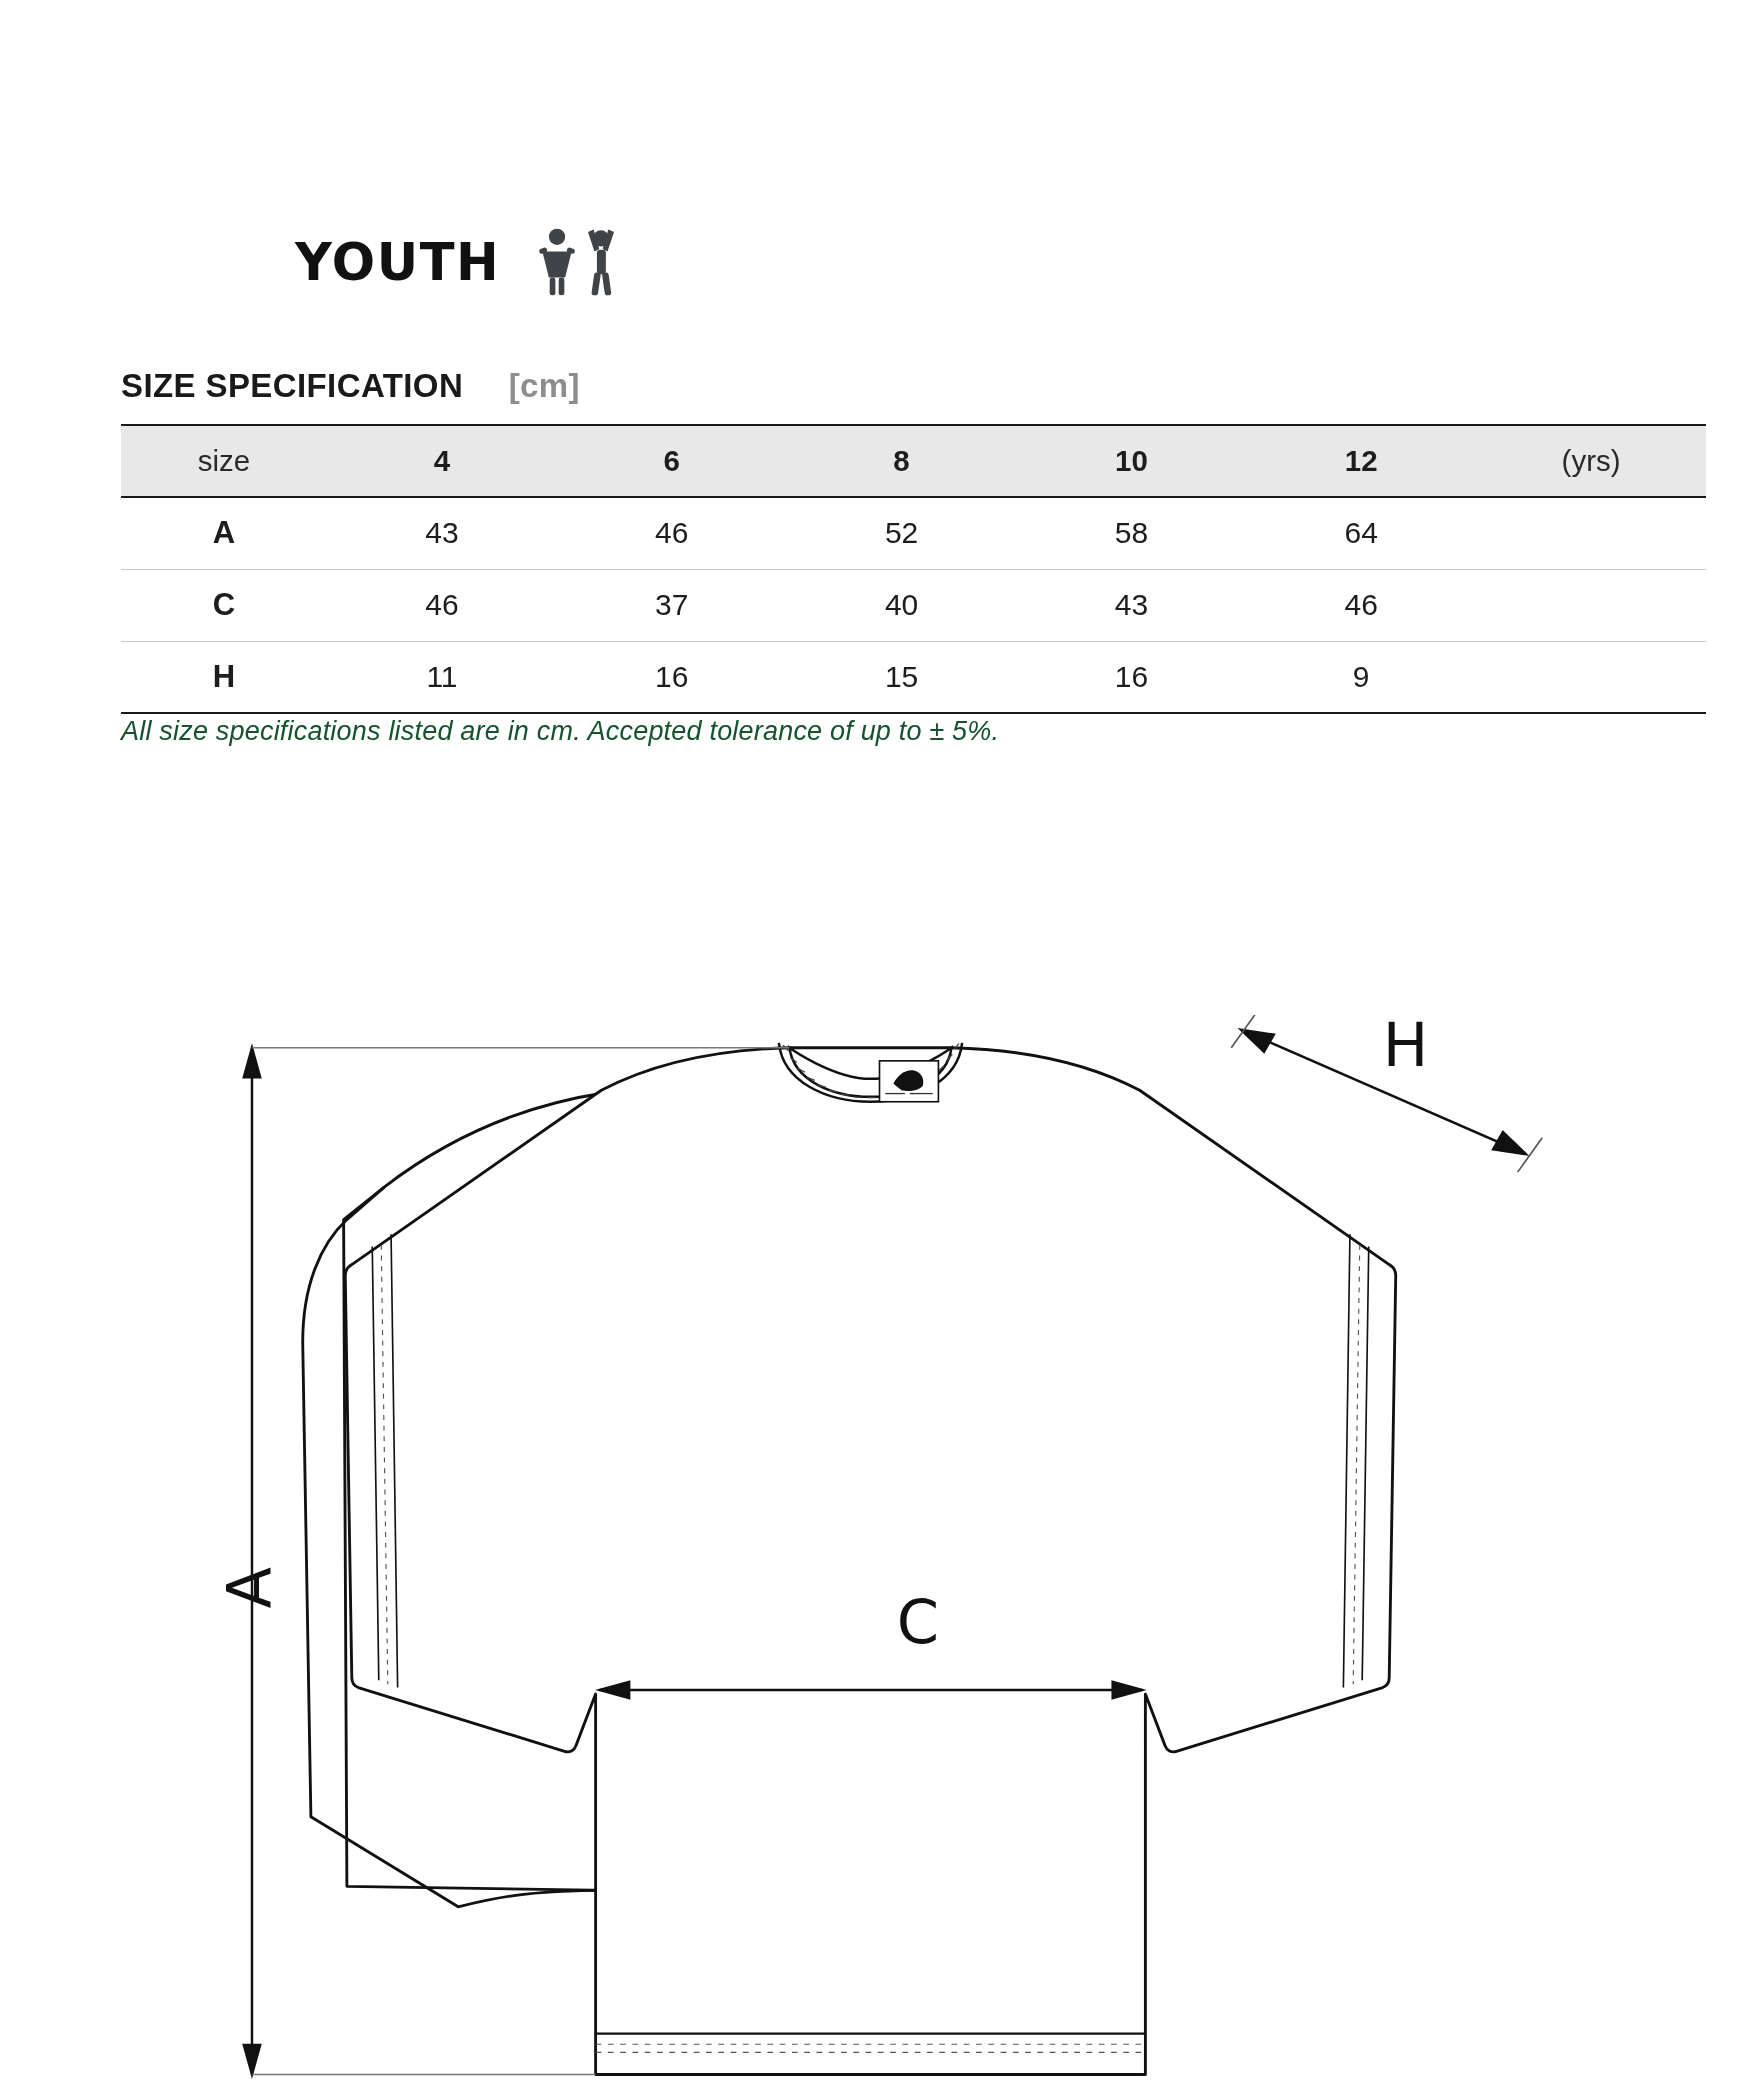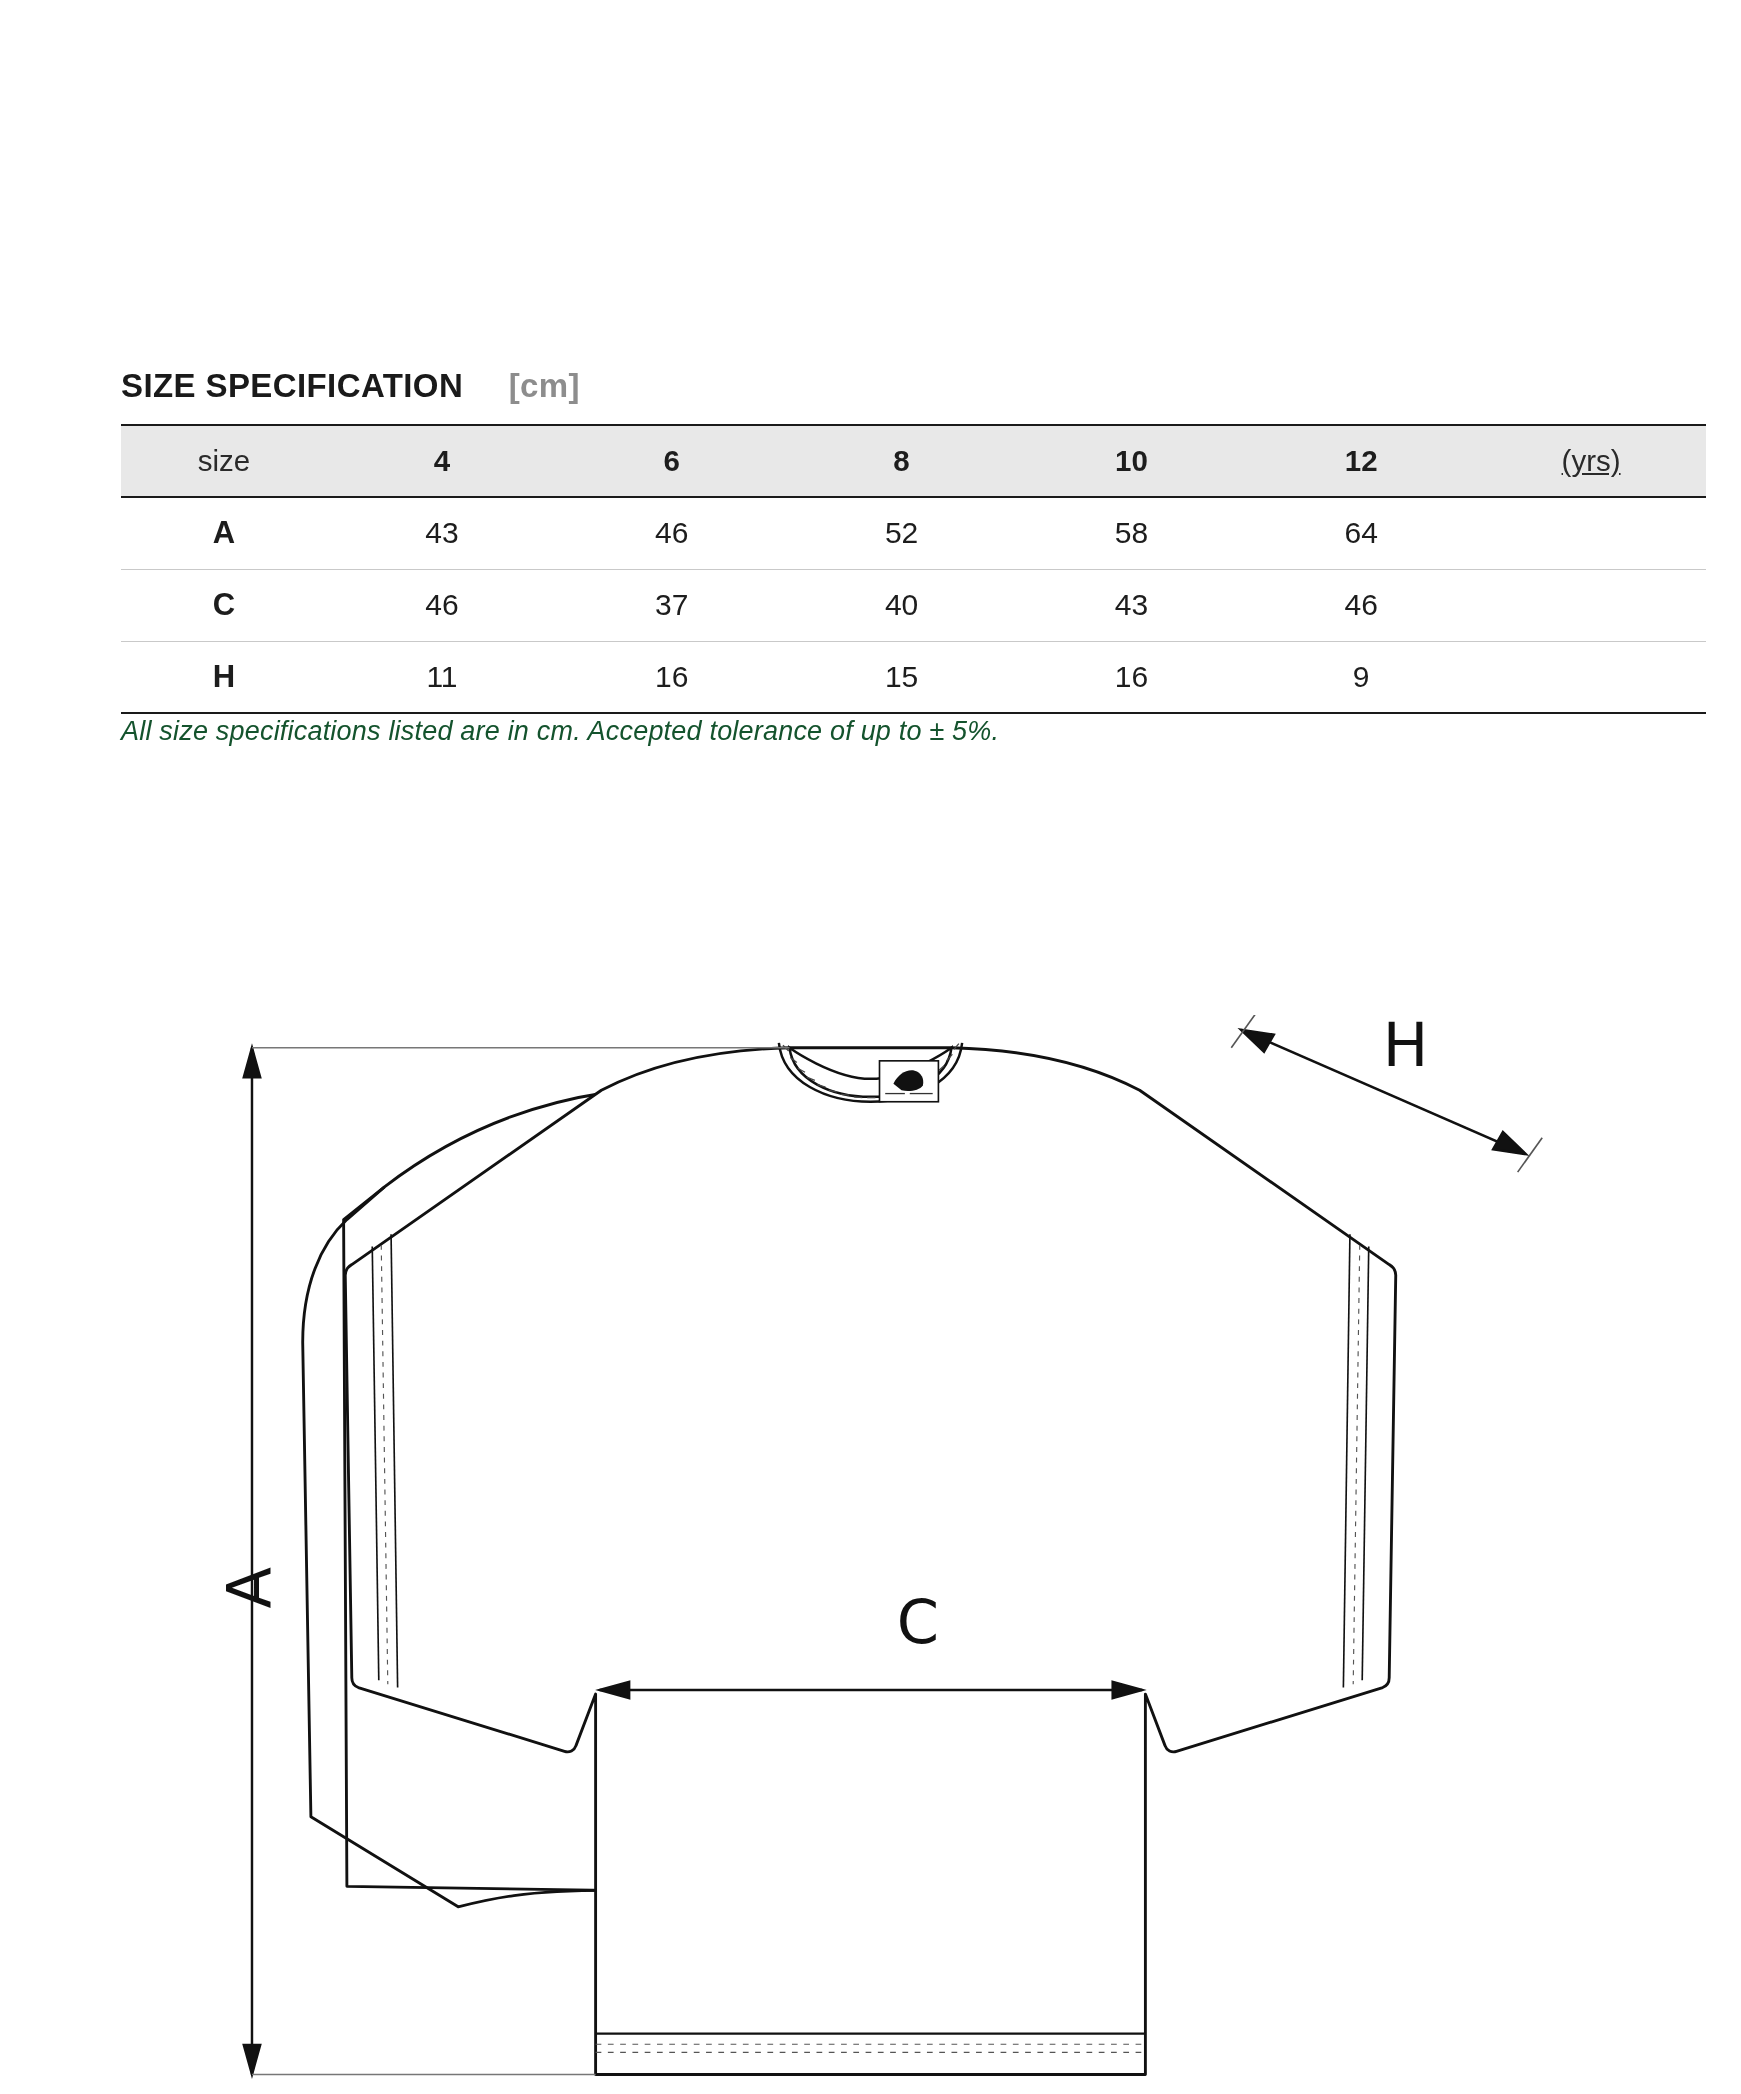--- a/index.html
+++ b/index.html
@@ -87,21 +87,21 @@
     padding: 0;
     height: 72px;
     vertical-align: middle;
   }
   table.spec thead td {
     background: #e8e8e8;
     font-size: 29.5px;
   }
   table.spec thead td.hdr-size { font-weight: 400; color: #2a2a2a; }
   table.spec thead td.hdr-num { font-weight: 700; }
-  table.spec thead td.hdr-unit { font-weight: 400; color: #2a2a2a; text-decoration: underline; }
+  table.spec thead td.hdr-unit { font-weight: 400; color: #2a2a2a; }
   table.spec thead tr { border-top: 2.5px solid #1a1a1a; border-bottom: 2.5px solid #1a1a1a; }
   table.spec tbody tr { border-bottom: 1.6px solid #c9c9c9; }
   table.spec tbody tr:last-child { border-bottom: 2.5px solid #1a1a1a; }
   table.spec tbody td.rowlab { font-weight: 700; font-size: 31px; }
 
   .tolerance {
     position: absolute;
     left: 121px;
     top: 716px;
     font-style: italic;
@@ -123,20 +123,45 @@
     fill: #111;
     font-size: 74px;
   }
 </style>
 </head>
 <body>
 
 <div class="page">
 
 
+  <div class="youth-row">
+    <span class="youth-label">YOUTH</span>
+    <span class="youth-icons">
+      <svg viewBox="0 0 110 86" width="90" height="70" aria-hidden="true">
+
+        <g fill="#3f4448">
+          <circle cx="28" cy="12" r="10"></circle>
+          <path d="M10 30 L46 30 L38 62 L18 62 Z"></path>
+          <rect x="6" y="26" width="10" height="6" rx="3" transform="rotate(-25 11 29)"></rect>
+          <rect x="40" y="26" width="10" height="6" rx="3" transform="rotate(25 45 29)"></rect>
+          <rect x="19" y="62" width="7" height="22" rx="3"></rect>
+          <rect x="30" y="62" width="7" height="22" rx="3"></rect>
+        </g>
+
+        <g fill="#3f4448">
+          <circle cx="82" cy="14" r="10"></circle>
+          <rect x="77" y="28" width="11" height="30" rx="4"></rect>
+          <path d="M66 6 L73 3 L80 27 L74 30 Z"></path>
+          <path d="M98 6 L91 3 L84 27 L90 30 Z"></path>
+          <rect x="72" y="56" width="8" height="28" rx="3" transform="rotate(8 76 70)"></rect>
+          <rect x="85" y="56" width="8" height="28" rx="3" transform="rotate(-8 89 70)"></rect>
+        </g>
+      </svg>
+    </span>
+  </div>
 
   <div class="spec-title">
     <span>SIZE SPECIFICATION</span>
     <span class="unit">[cm]</span>
   </div>
 
   <div class="table-wrap">
     <table class="spec">
       <colgroup>
         <col style="width:13%">

